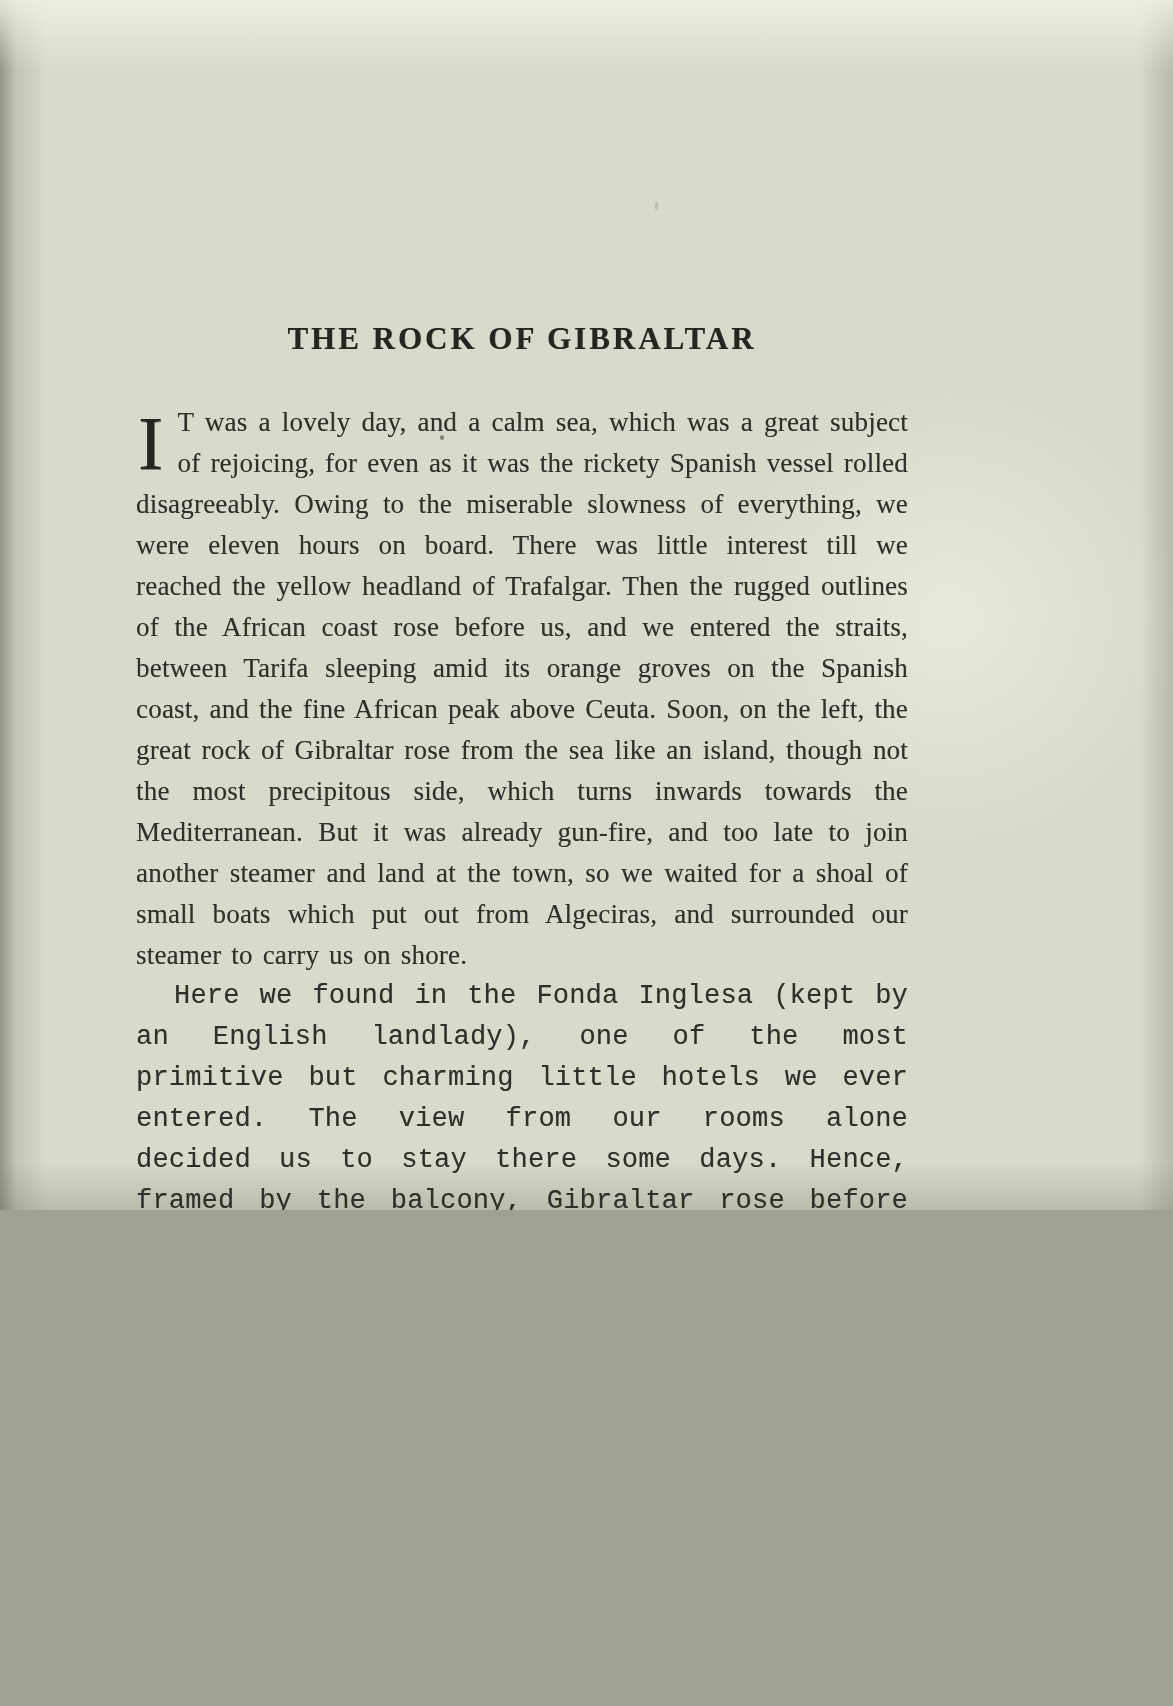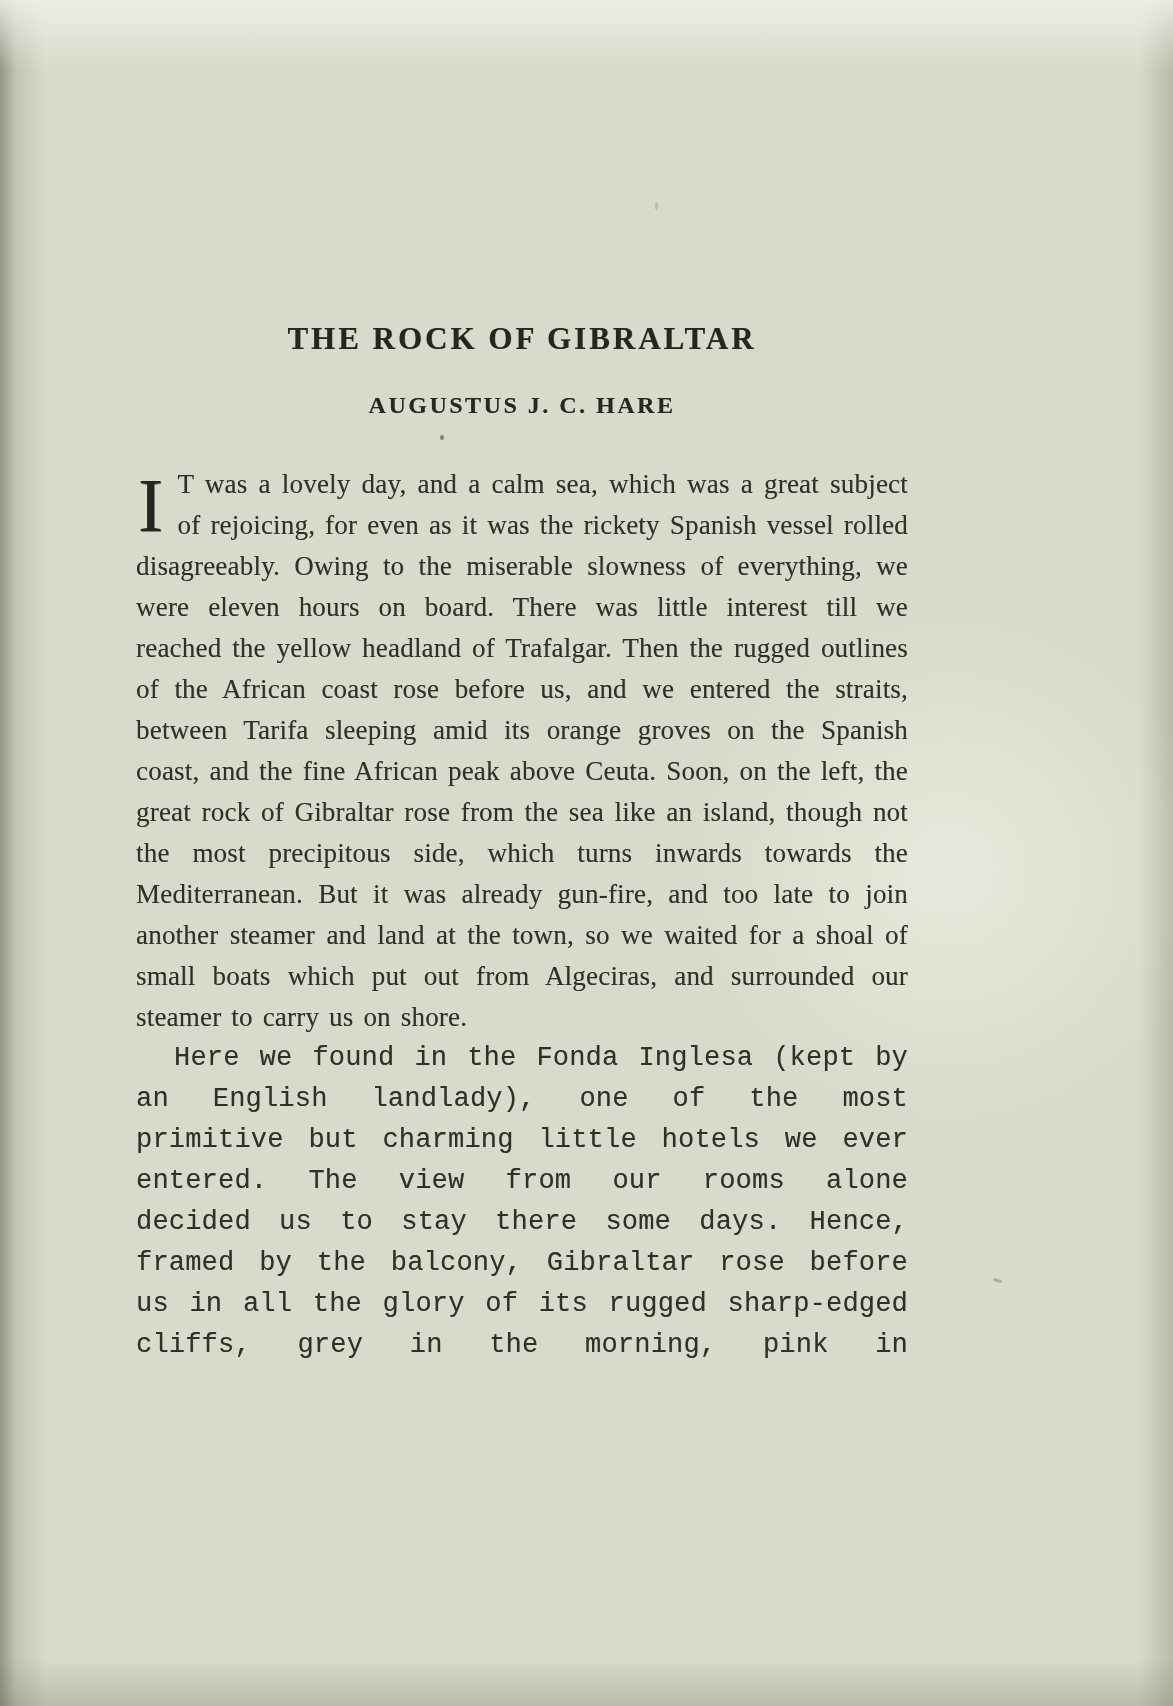--- a/index.html
+++ b/index.html
@@ -4,21 +4,21 @@
 <style>
   html, body {
     margin: 0;
     padding: 0;
     background: #9ea293;
   }
 
   .scan {
     position: relative;
     width: 1173px;
-    height: 1706px;
+    height: 1210px;
     margin: 0 auto;
     overflow: hidden;
     background:
       radial-gradient(circle at 81% 51%, rgba(250, 252, 240, 0.45), rgba(250, 252, 240, 0) 20%),
       linear-gradient(180deg, rgba(240, 242, 230, 0.85) 0px, rgba(240, 242, 230, 0) 70px),
       linear-gradient(90deg, rgba(78, 82, 66, 0.50) 0px, rgba(78, 82, 66, 0.16) 16px, rgba(78, 82, 66, 0) 46px),
       linear-gradient(270deg, rgba(110, 114, 96, 0.30) 0px, rgba(110, 114, 96, 0) 34px),
       linear-gradient(0deg, rgba(104, 108, 90, 0.28) 0px, rgba(104, 108, 90, 0) 48px),
       #d6dbcb;
     font-family: "Liberation Serif", "DejaVu Serif", serif;
@@ -101,21 +101,20 @@
 <div class="scan">
 
   <span class="speck speck-1"></span>
   <span class="speck speck-2"></span>
   <span class="speck speck-3"></span>
 
   <div class="text-block">
 
     <h1 class="title">THE ROCK OF GIBRALTAR</h1>
 
-    <h2 class="author">AUGUSTUS J. C. HARE</h2>
 
     <div class="body-copy">
 
       <p class="opening">
         <span class="dropcap">I</span><span>T was a lovely day, and a calm sea, which was a great subject of rejoicing, for even as it was the rickety Spanish vessel rolled disagreeably. Owing to the miserable slowness of everything, we were eleven hours on board. There was little interest till we reached the yellow headland of Trafalgar. Then the rugged outlines of the African coast rose before us, and we entered the straits, between Tarifa sleeping amid its orange groves on the Spanish coast, and the fine African peak above Ceuta. Soon, on the left, the great rock of Gibraltar rose from the sea like an island, though not the most precipitous side, which turns inwards towards the Mediterranean. But it was already gun-fire, and too late to join another steamer and land at the town, so we waited for a shoal of small boats which put out from Algeciras, and surrounded our steamer to carry us on shore.</span>
       </p>
 
       <p class="continued">Here we found in the Fonda Inglesa (kept by an English landlady), one of the most primitive but charming little hotels we ever entered. The view from our rooms alone decided us to stay there some days. Hence, framed by the balcony, Gibraltar rose before us in all the glory of its rugged sharp-edged cliffs, grey in the morning, pink in</p>
 
     </div>

